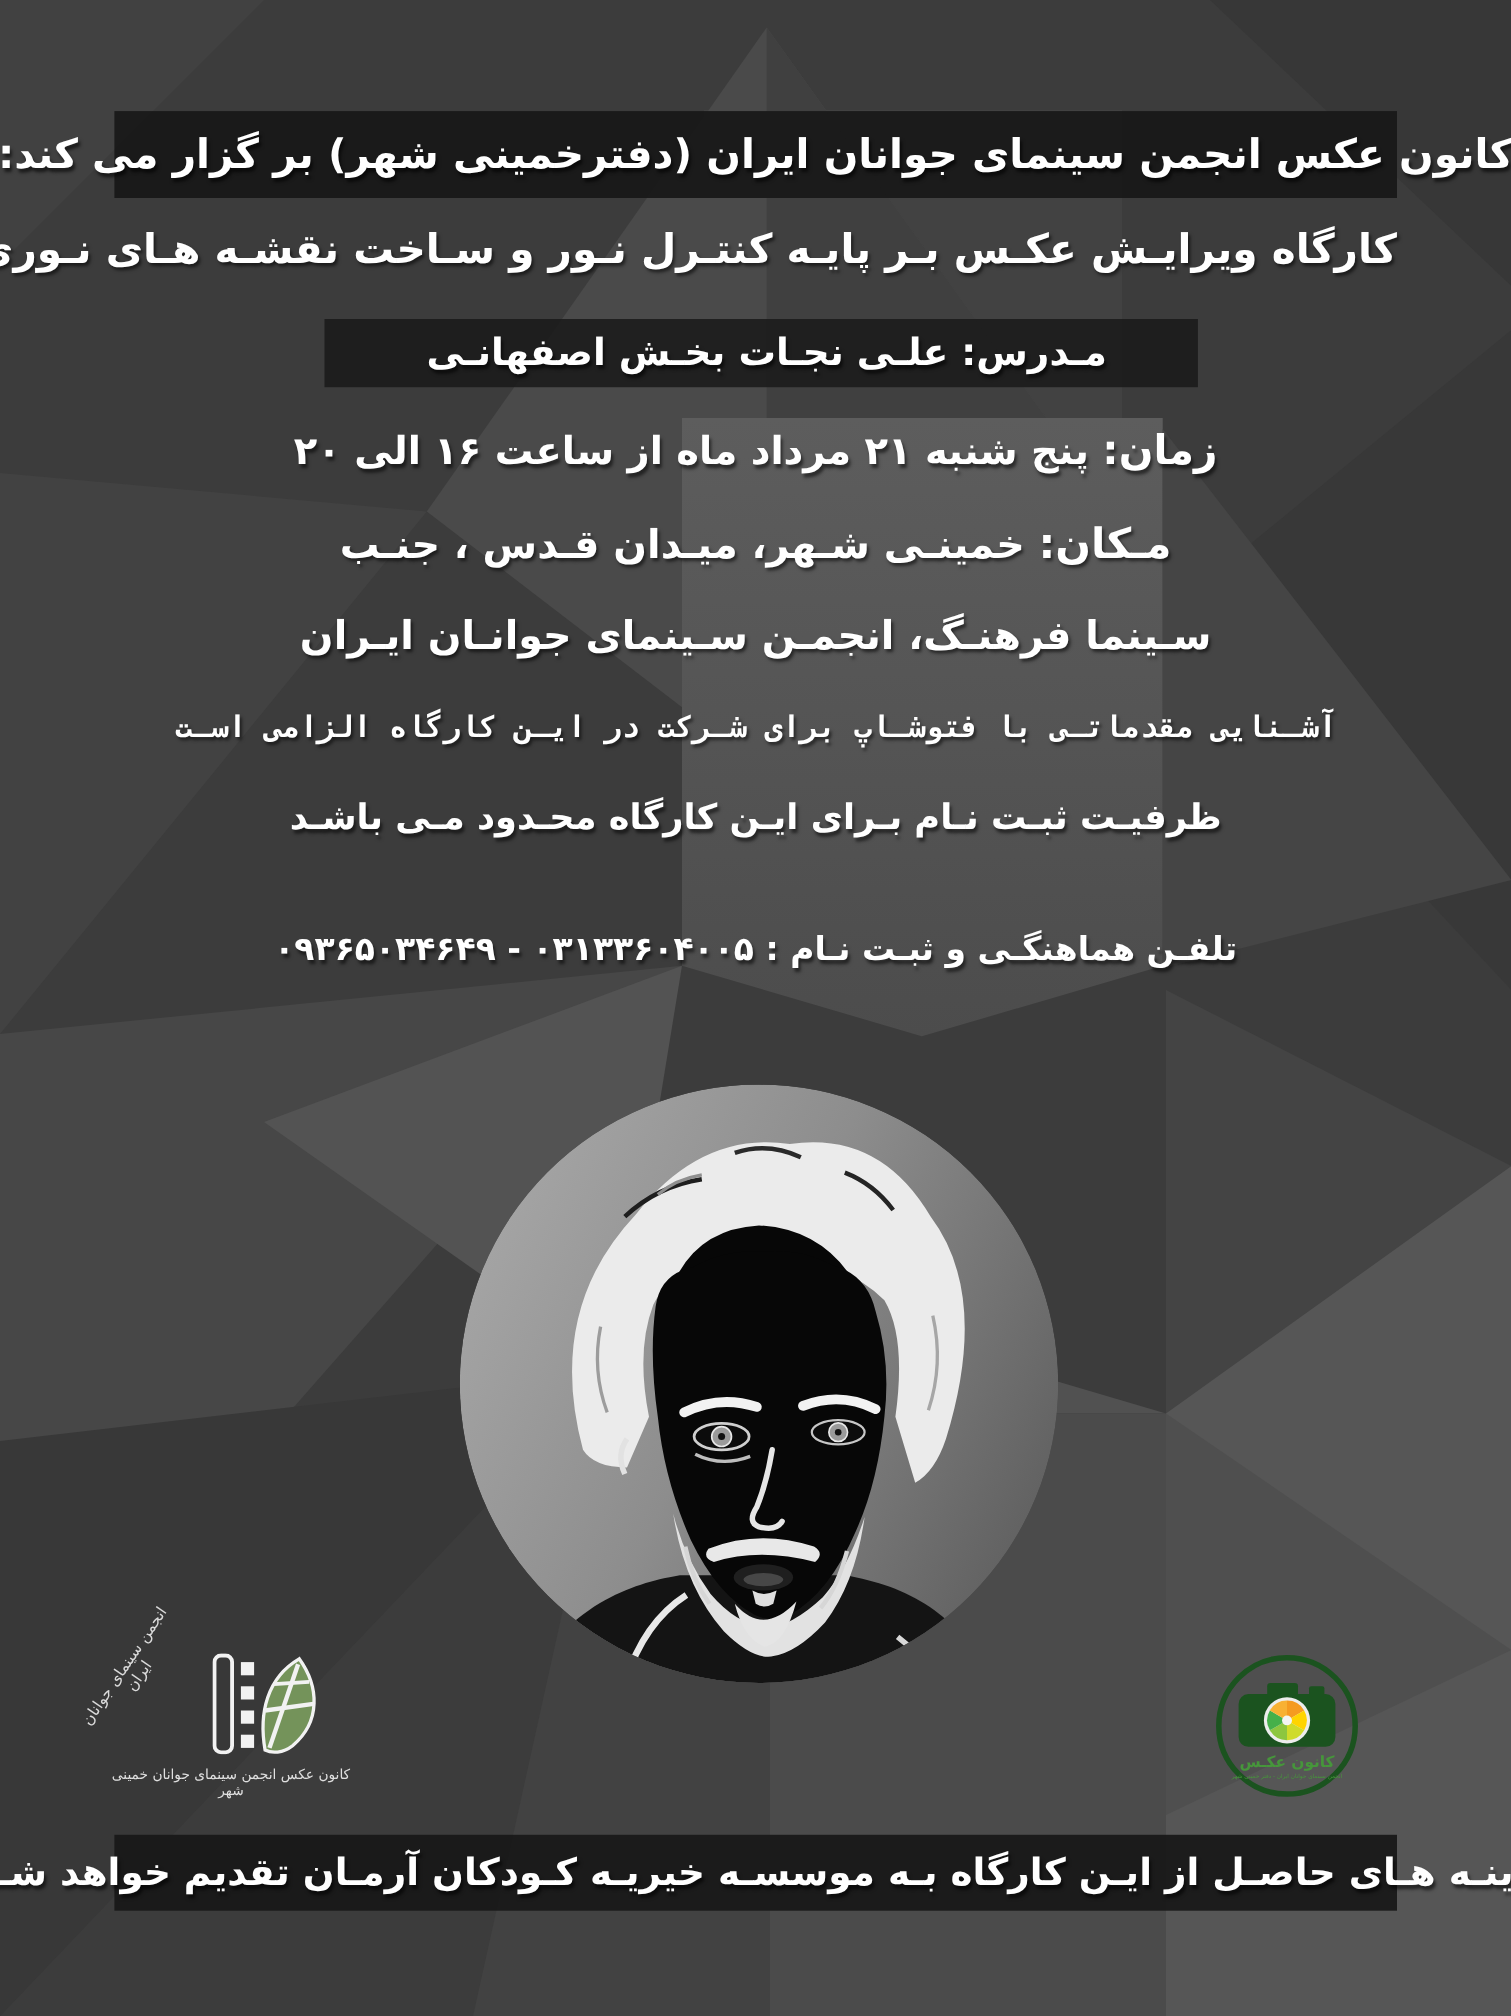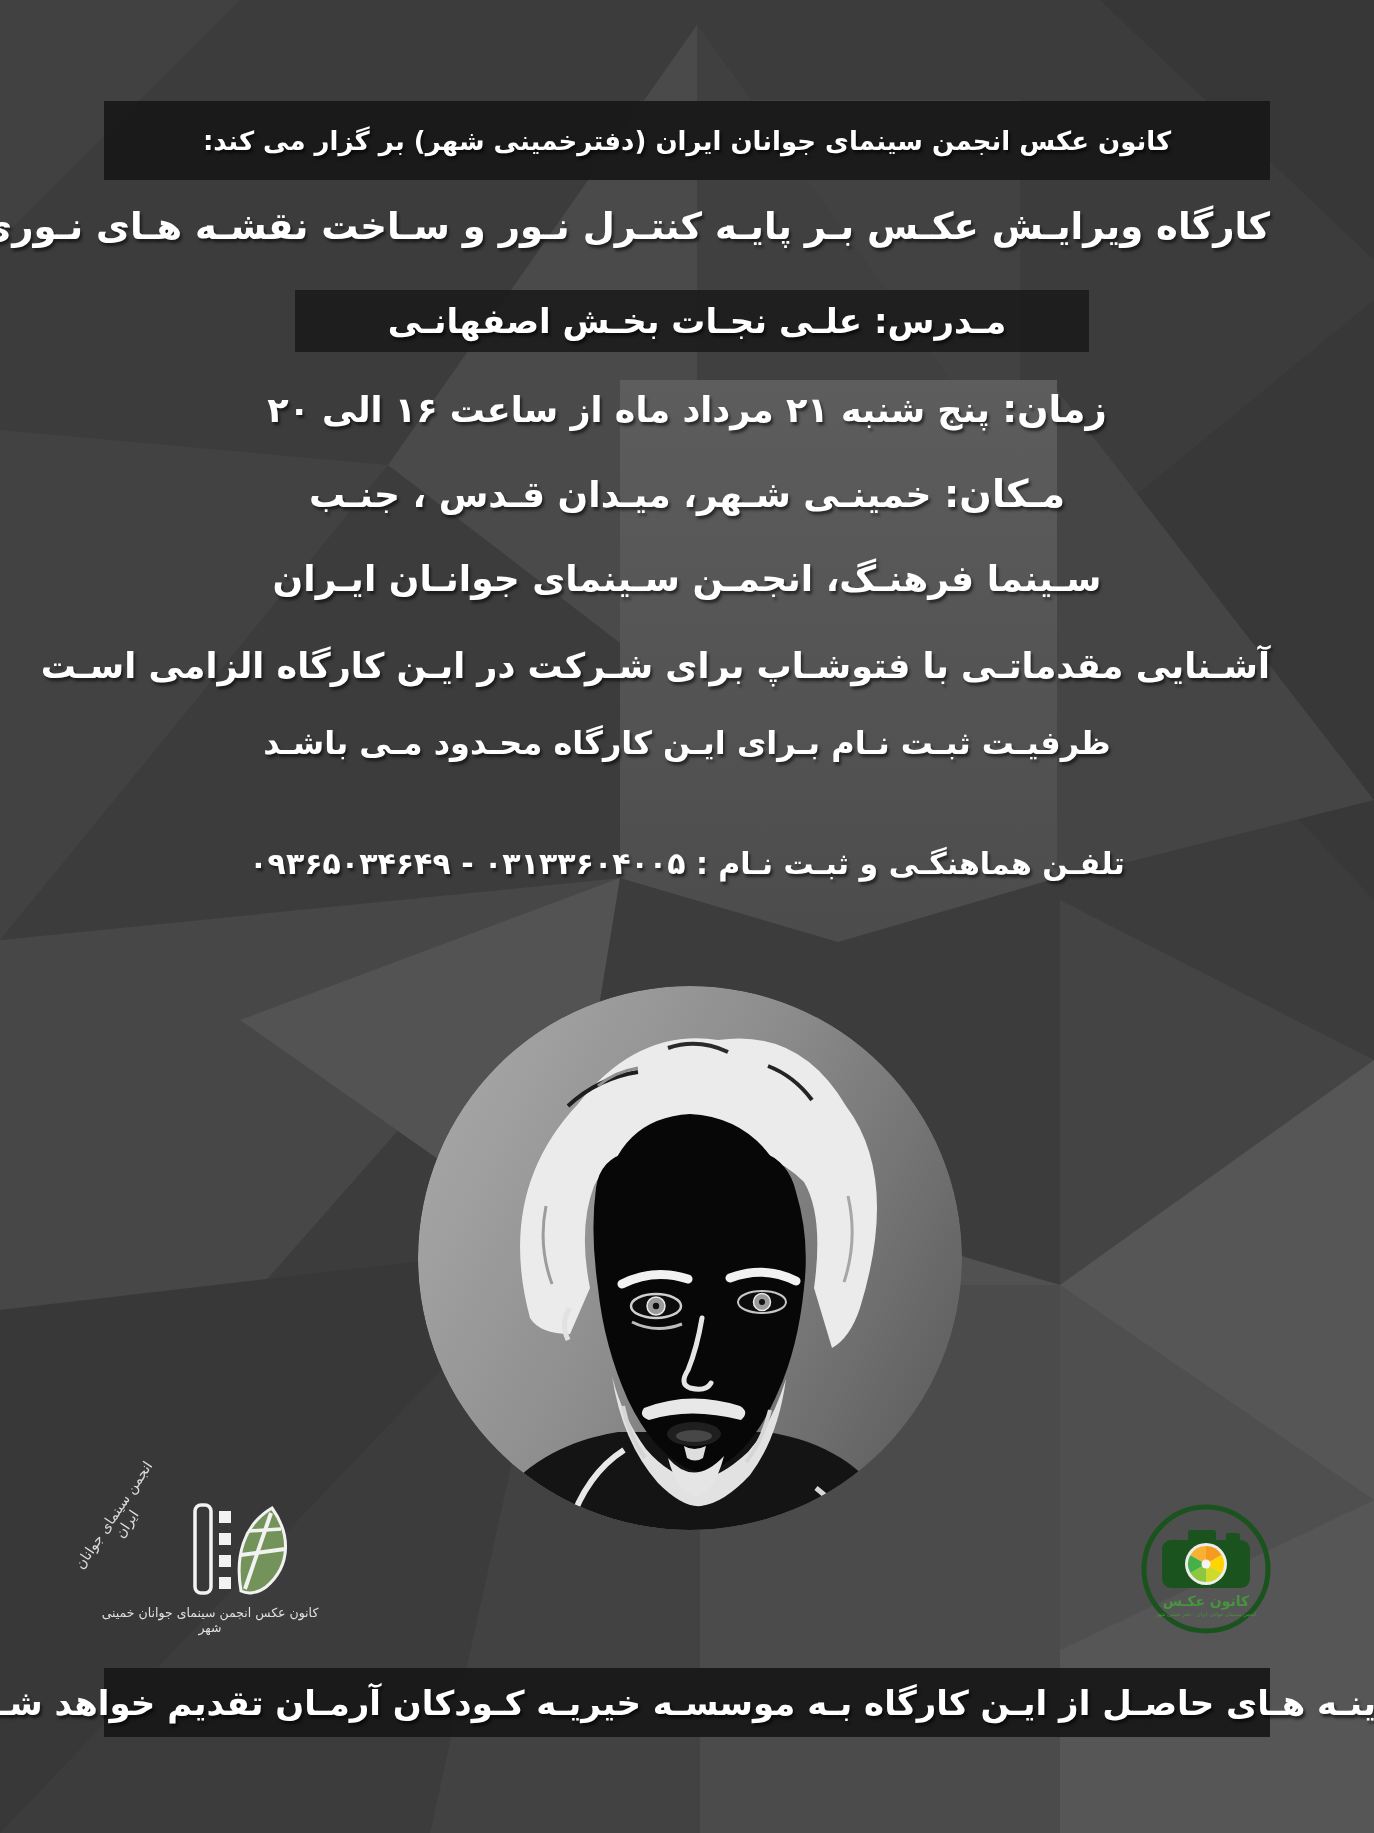--- a/index.html
+++ b/index.html
@@ -18,53 +18,53 @@
     color:#ffffff;font-weight:bold;white-space:nowrap;
     text-shadow:2px 3px 3px rgba(0,0,0,.55);
   }
   .bar{
     position:absolute;left:104px;right:104px;
     background:rgba(24,24,24,.94);
     display:flex;align-items:center;justify-content:center;
     direction:rtl;color:#fff;font-weight:bold;white-space:nowrap;
     text-shadow:2px 3px 3px rgba(0,0,0,.6);
   }
-  .top-bar{top:101px;height:79px;font-size:26px;}
+  .top-bar{top:101px;height:79px;font-size:37px;}
   .line2{top:205px;font-size:37px;}
   .instructor-bar{
     position:absolute;left:295px;top:290px;width:784px;height:62px;
     background:rgba(26,26,26,.88);
     display:flex;align-items:center;justify-content:center;
     direction:rtl;color:#fff;font-weight:bold;white-space:nowrap;
     font-size:34px;text-shadow:2px 3px 3px rgba(0,0,0,.6);padding-left:10px;
   }
   .time-line{top:388px;font-size:35px;}
   .loc-line1{top:472px;font-size:36px;}
   .loc-line2{top:558px;font-size:36px;}
-  .note1{top:646px;font-size:35px;}
+  .note1{top:646px;font-size:27px;font-family:Liberation Mono, monospace;}
   .note2{top:724px;font-size:32px;}
   .phone-line{top:806px;font-size:30px;margin-top:40px;}
   .label{font-size:1.06em;}
   .portrait{
     position:absolute;left:418px;top:986px;width:544px;height:544px;
     border-radius:50%;overflow:hidden;
   }
   .left-logo{position:absolute;left:95px;top:1495px;width:230px;height:140px;}
   .calligraphy{
     position:absolute;left:2px;top:18px;width:150px;
     transform:rotate(-56deg);transform-origin:40px 60px;
     color:#e9e9e9;font-size:14px;text-align:center;direction:rtl;
     letter-spacing:1px;opacity:.92;
   }
   .film-leaf{position:absolute;left:98px;top:8px;}
   .left-caption{
     position:absolute;left:0;top:110px;width:230px;
     direction:rtl;text-align:center;color:#e0e0e0;font-size:12.5px;
   }
-  .badge{position:absolute;left:1140px;top:1503px;width:132px;height:132px;}
+  .badge{position:absolute;left:1104px;top:1503px;width:132px;height:132px;}
   .footer-bar{top:1668px;height:69px;font-size:34px;}
 </style>
 </head>
 <body>
 
 <div class="poster">
 
   <svg class="bg-svg" width="1374" height="1833" viewBox="0 0 1374 1833" aria-hidden="true">
     <defs>
       <linearGradient id="colG" x1="0" y1="0" x2="0" y2="1">

